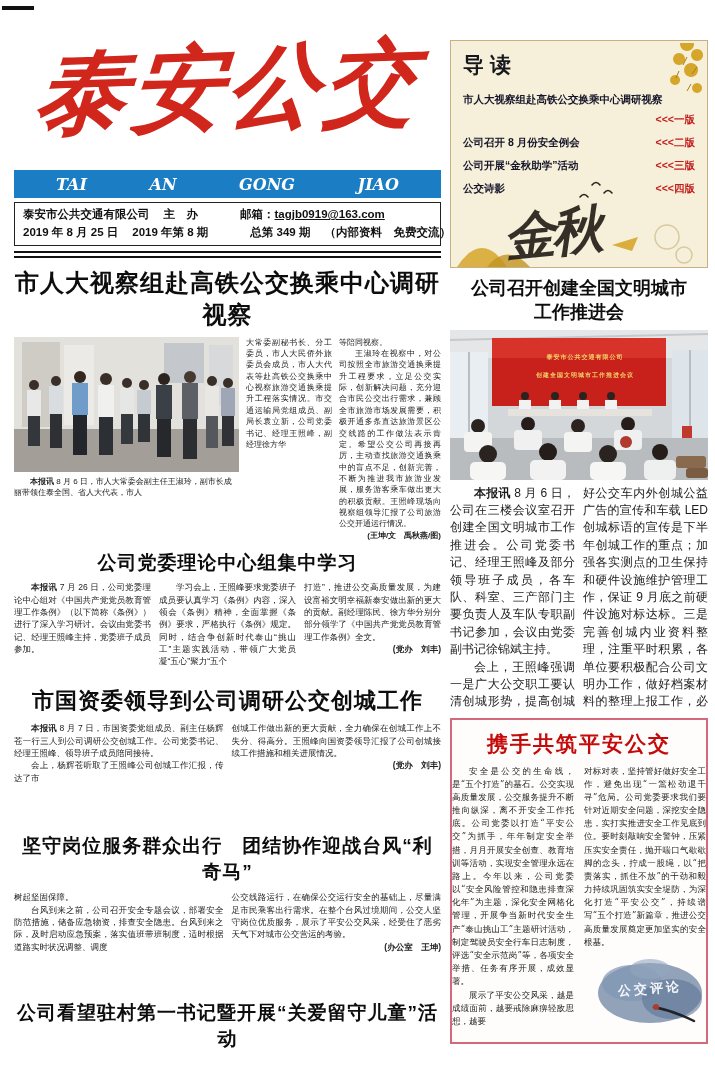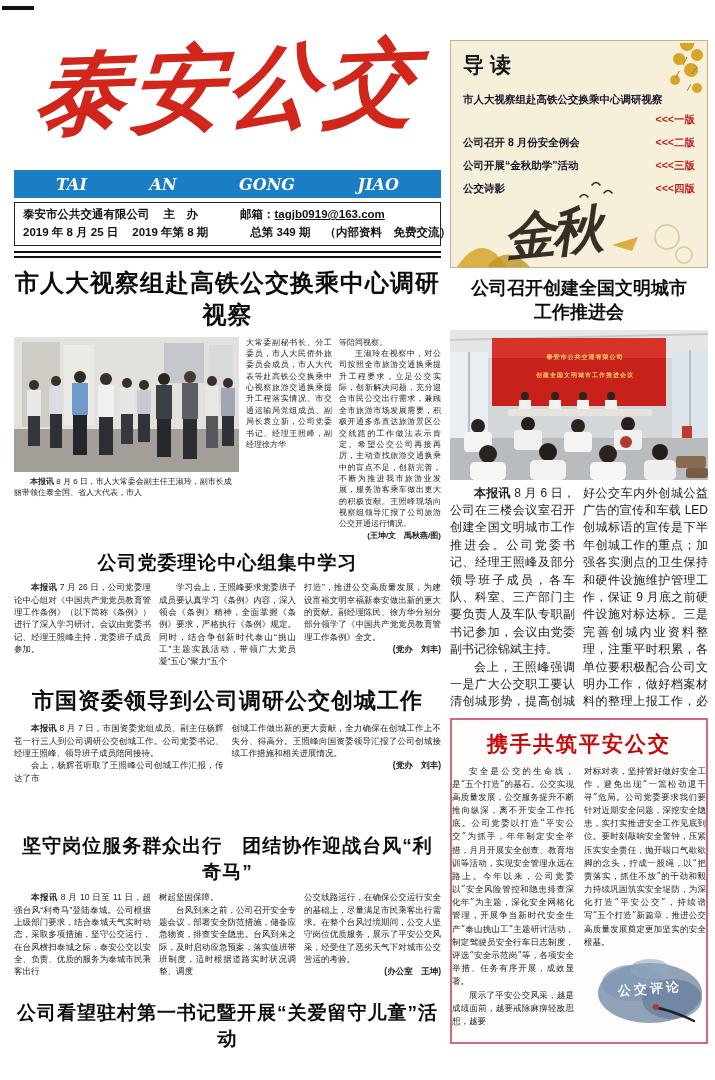--- a/index.html
+++ b/index.html
@@ -199,23 +199,20 @@
         <div class="col">
           <p class="cont">创城工作做出新的更大贡献，全力确保在创城工作上不失分、得高分。王照峰向国资委领导汇报了公司创城接续工作措施和相关进展情况。</p>
           <span class="byl">(党办　刘丰)</span>
         </div>
       </div>
     </div>
 
     <div class="art">
       <h1 class="h-1line" style="font-size:19px;">坚守岗位服务群众出行　团结协作迎战台风“利奇马”</h1>
       <div class="cols body-txt" style="height:100px;">
-        <div class="col">
-          <p class="para"><b class="lead">本报讯</b> <span>8 月 10 日至 11 日，超强台风“利奇马”登陆泰城。公司根据上级部门要求，结合泰城天气实时动态，采取多项措施，坚守公交运行，在台风横扫泰城之际，泰安公交以安全、负责、优质的服务为泰城市民乘客出行</span></p>
-        </div>
         <div class="col">
           <p class="cont">树起坚固保障。</p>
           <p class="para">台风到来之前，公司召开安全专题会议，部署安全防范措施，储备应急物资，排查安全隐患。台风到来之际，及时启动应急预案，落实值班带班制度，适时根据道路实时状况调整、调度</p>
         </div>
         <div class="col">
           <p class="cont">公交线路运行，在确保公交运行安全的基础上，尽量满足市民乘客出行需求。在整个台风过境期间，公交人坚守岗位优质服务，展示了平安公交风采，经受住了恶劣天气下对城市公交营运的考验。</p>
           <span class="byl">(办公室　王坤)</span>
         </div>
       </div>
     </div>

